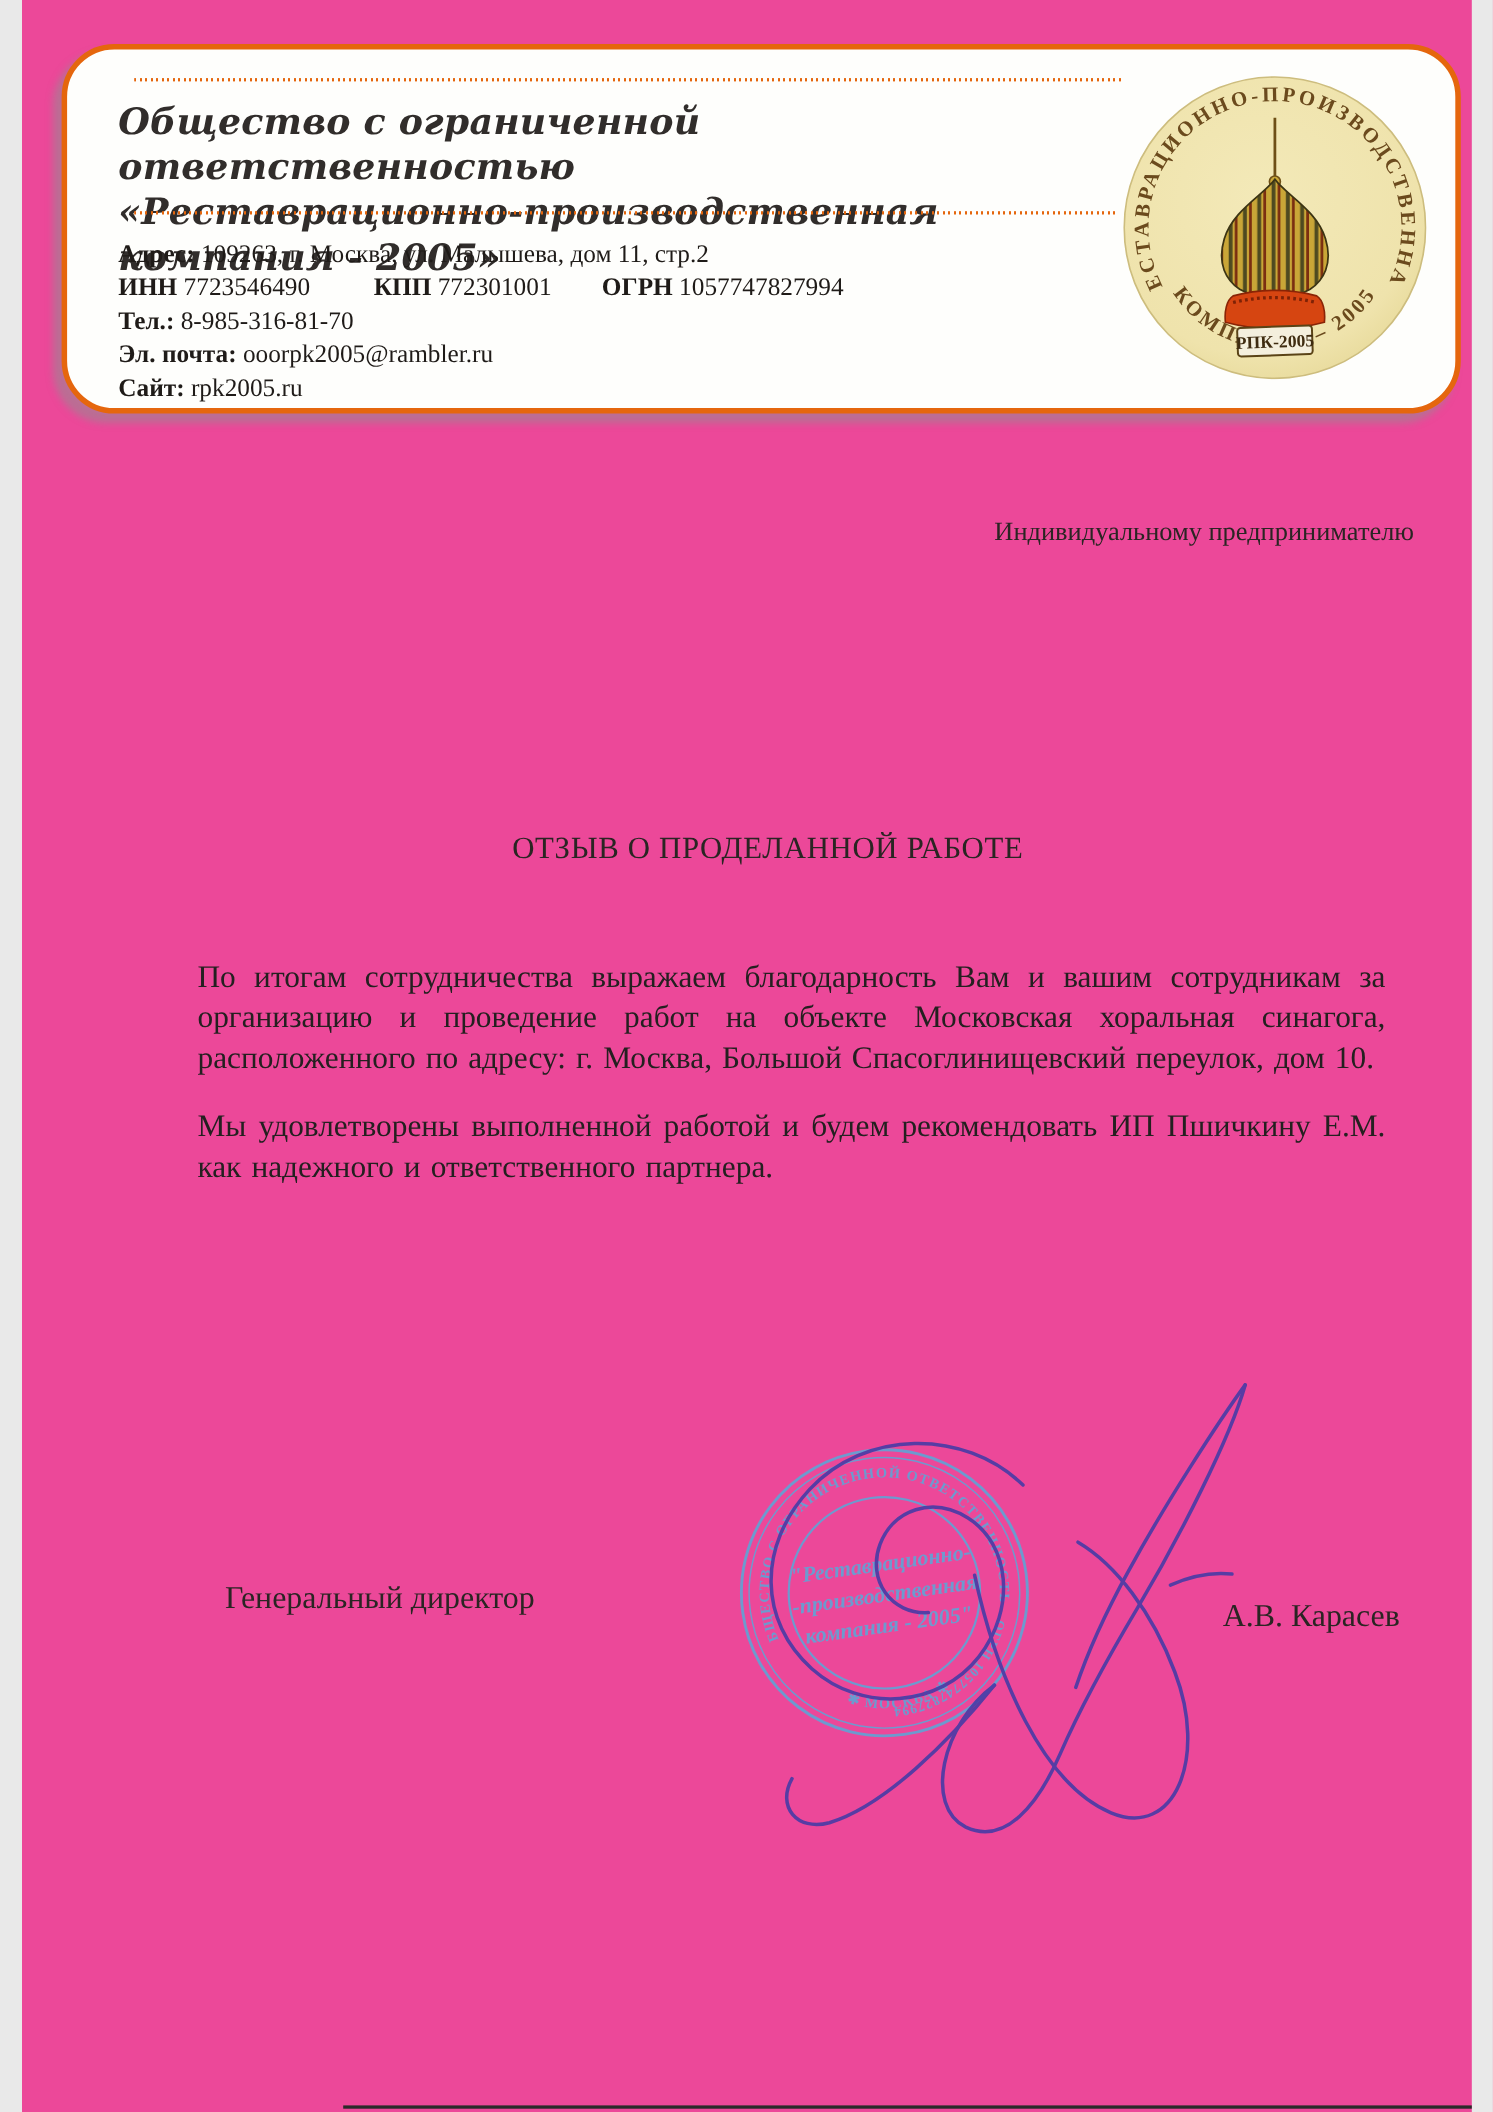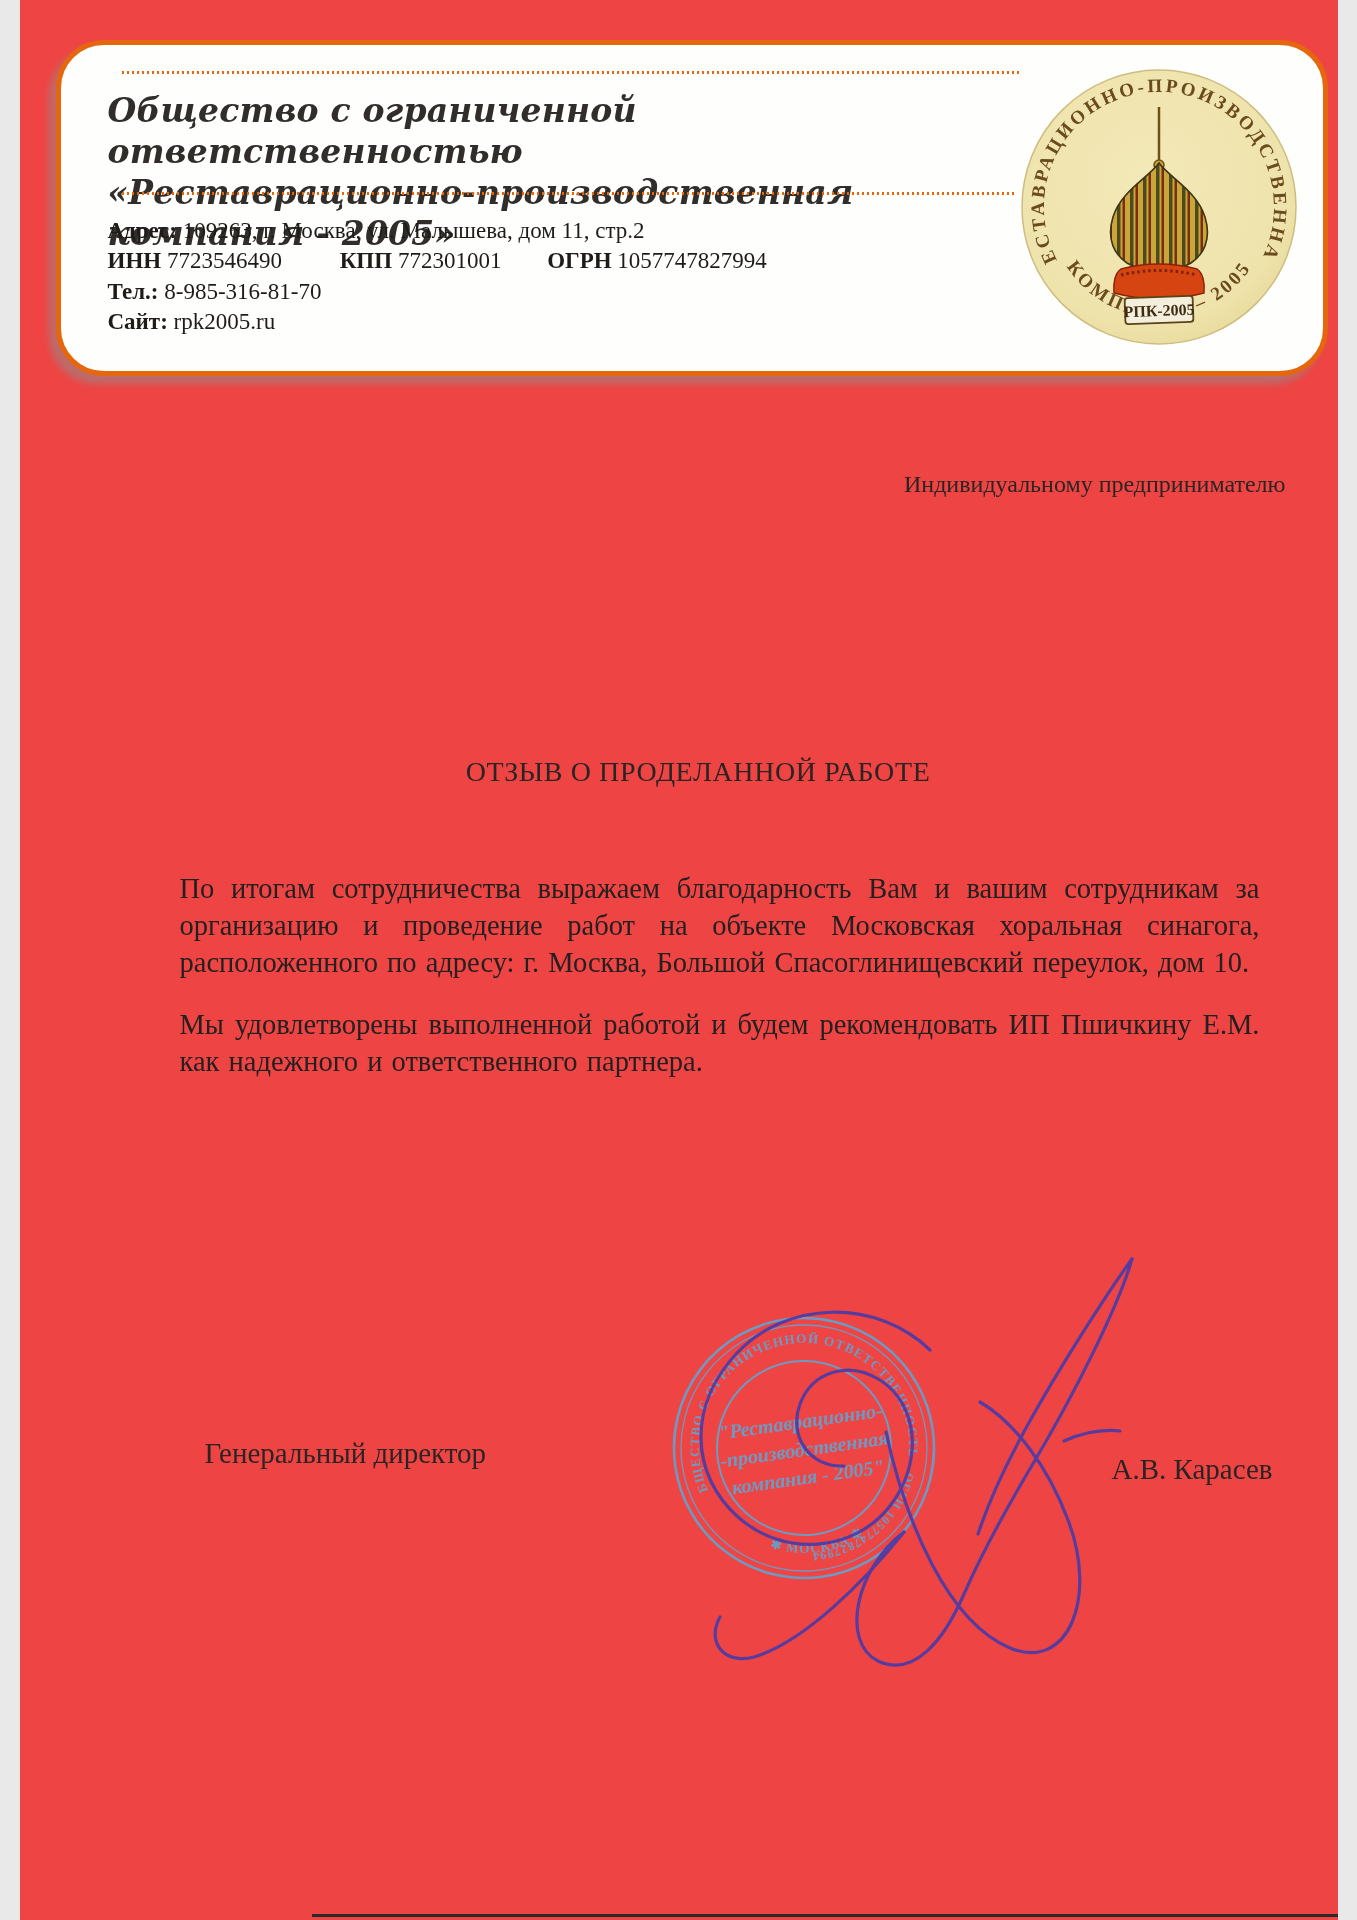--- a/index.html
+++ b/index.html
@@ -1,18 +1,18 @@
 <!DOCTYPE html>
 <html><head>
 <meta charset="utf-8">
 <style>
   html,body{margin:0;padding:0;background:#e9e9e9;}
   .page{
     position:relative; width:1318px; height:1920px; margin:0 auto;
-    background:#ef4444; overflow:hidden;
+    background:#ec4899; overflow:hidden;
     font-family:"Liberation Serif", serif; color:#262220;
   }
   .abs{position:absolute;}
   
   .lh-frame{
     left:36px; top:40px; width:1262px; height:326px;
     border:5px solid #e5660d; border-radius:48px;
     box-shadow:-7px 8px 7px rgba(140,148,144,.5);
     background:#fefefc;
   }
@@ -77,20 +77,24 @@
       <b>ИНН</b>
       <span class="gap1">7723546490</span>
       <b>КПП</b>
       <span class="gap2">772301001</span>
       <b>ОГРН</b>
       <span>1057747827994</span>
     </div>
     <div>
       <b>Тел.:</b>
       <span>8-985-316-81-70</span>
+    </div>
+    <div>
+      <b>Эл. почта:</b>
+      <span>ooorpk2005@rambler.ru</span>
     </div>
     <div>
       <b>Сайт:</b>
       <span>rpk2005.ru</span>
     </div>
   </div>
 
   <div class="abs logo">
     <svg width="276" height="276" viewBox="0 0 276 276">
       <defs>

